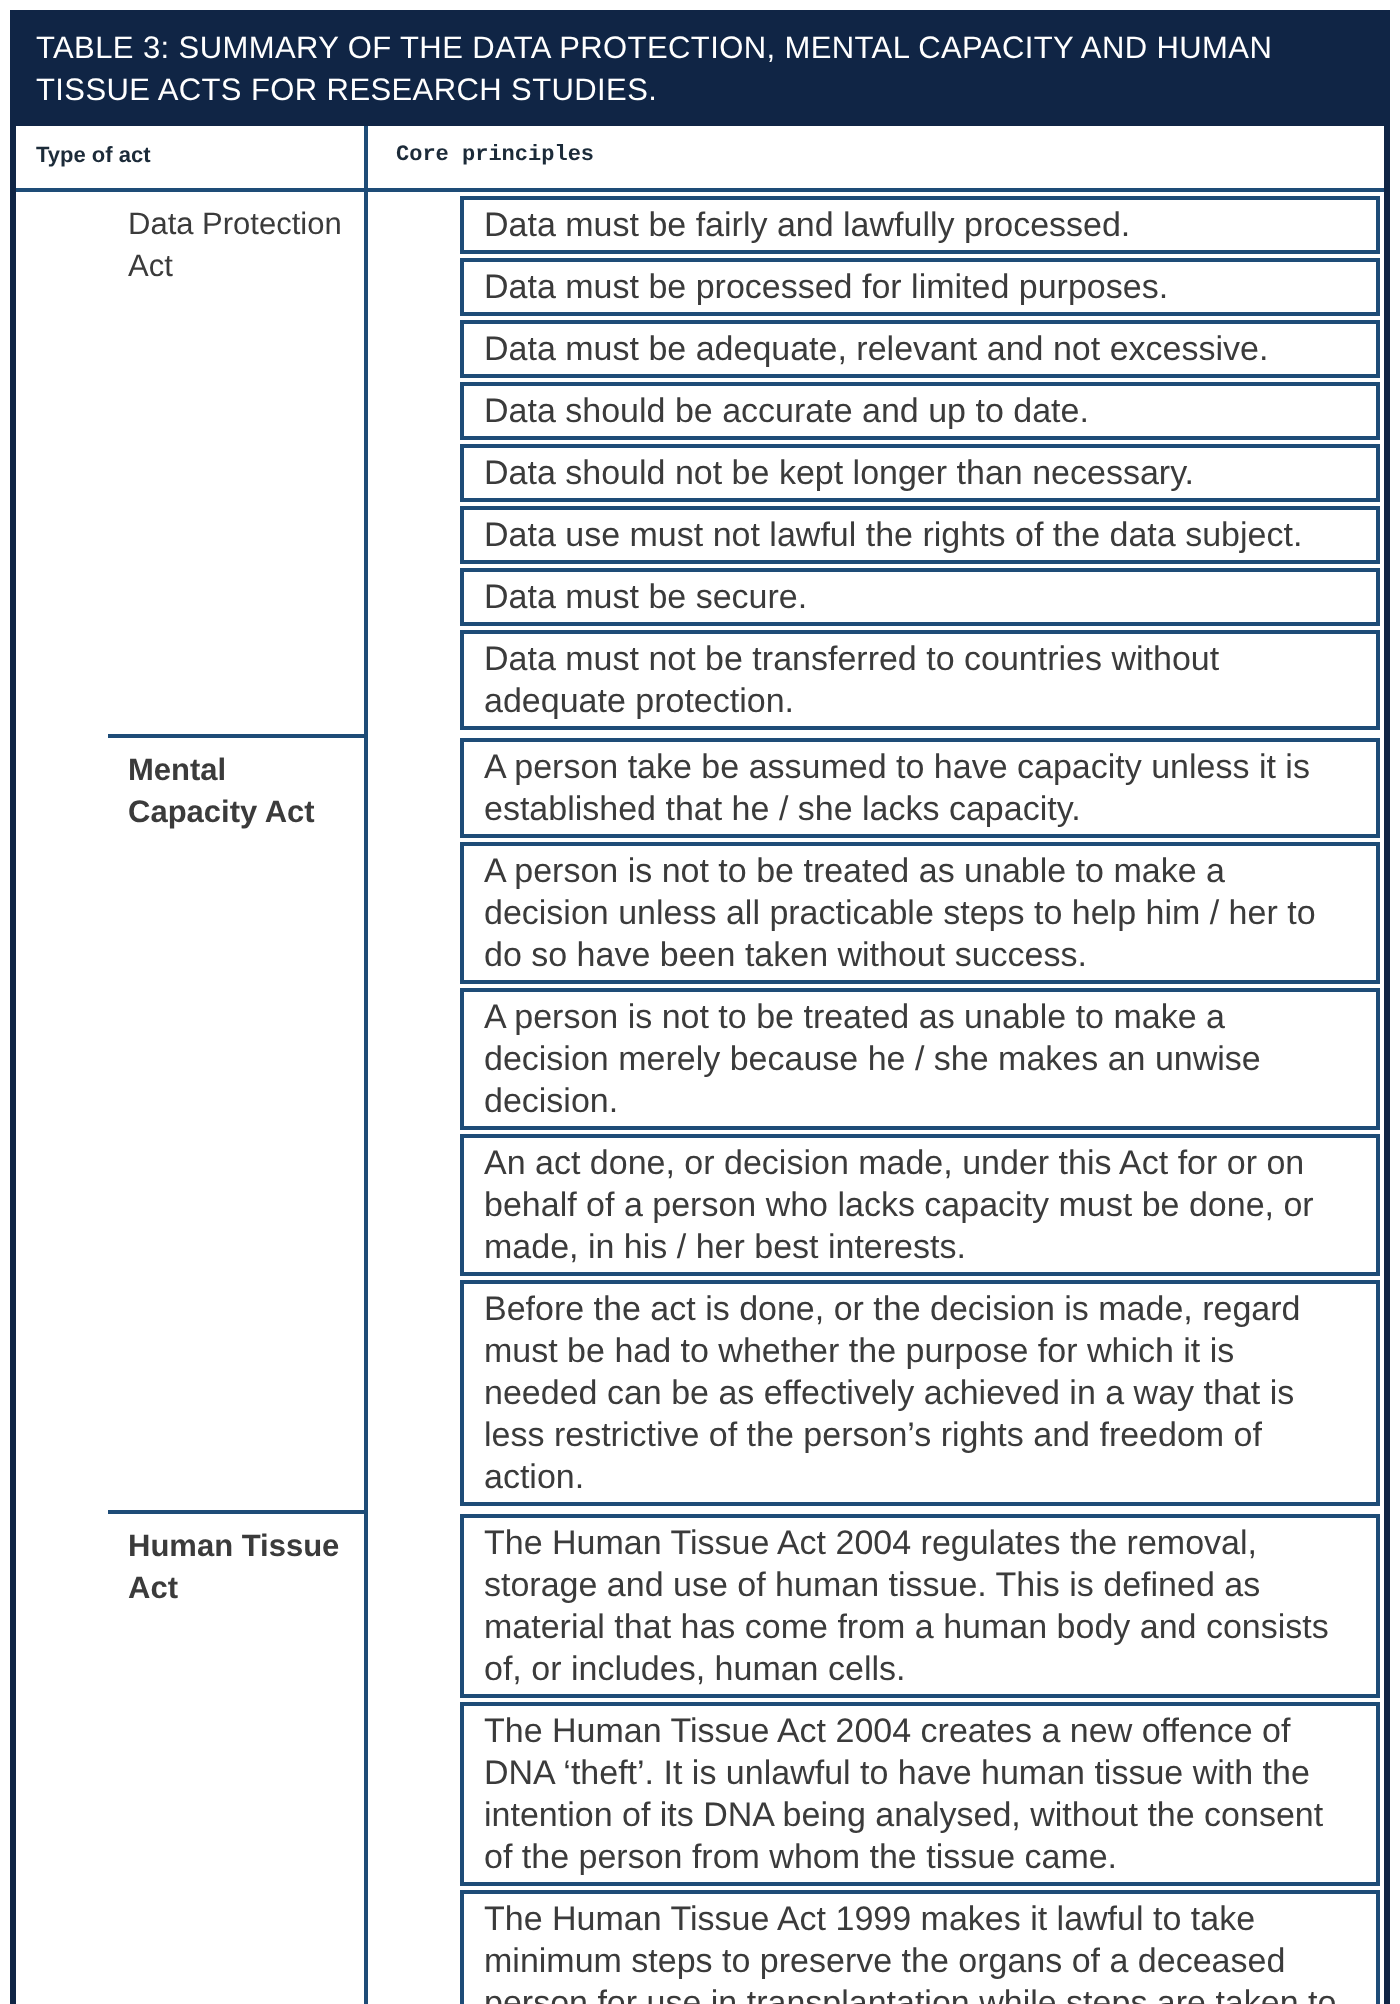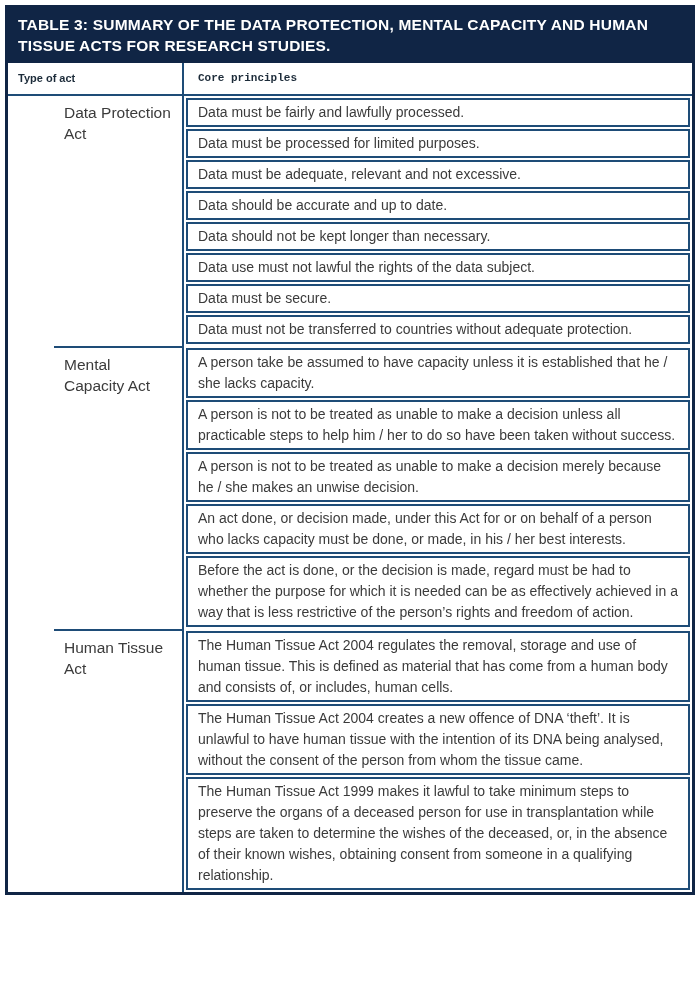--- a/index.html
+++ b/index.html
@@ -22,21 +22,21 @@
     padding:5px;
     background:var(--bg);
   }
   .table{
     border:3px solid var(--navy);
     background:var(--bg);
   }
   .title-bar{
     background:var(--navy);
     color:#ffffff;
-    font-weight:bold;
+    font-weight:normal;
     font-size:15.5px;
     line-height:21px;
     letter-spacing:.2px;
     padding:6px 10px 7px 10px;
   }
   .head-row{
     display:grid;
     grid-template-columns:176px 1fr;
     border-bottom:2px solid var(--line);
   }
@@ -46,42 +46,43 @@
     line-height:21px;
     color:var(--head-text);
     padding:5px 10px;
   }
   .head-cell.right{ padding-left:14px;font-family:Liberation Mono, monospace; }
   .head-cell.left{ border-right:2px solid var(--line); }
   .group{
     display:grid;
     grid-template-columns:176px 1fr;
   }
-  .group + .group .act-cell{ border-top:2px solid var(--line); }
+  .group + .group .act-cell{ border-top:2px solid var(--line);font-weight:bold; }
   .act-cell{
     border-right:2px solid var(--line);
     padding:6px 10px;
     font-size:15.5px;
     line-height:21px;
     color:var(--text);
     margin-left:46px;
   }
   .principles{
     display:flex;
     flex-direction:column;
     row-gap:2px;
     padding:2px;
   }
   .principle{
     border:2px solid var(--line);
     padding:2px 10px;
-    font-size:14px;
+    font-size:17px;
     line-height:21px;
     color:var(--text);
     background:var(--bg);
+    margin-left:44px;
   }
 </style>
 </head>
 <body>
 
 <div class="page">
   <div class="table">
 
     <div class="title-bar">TABLE 3: SUMMARY OF THE DATA PROTECTION, MENTAL CAPACITY AND HUMAN TISSUE ACTS FOR RESEARCH STUDIES.</div>
 

